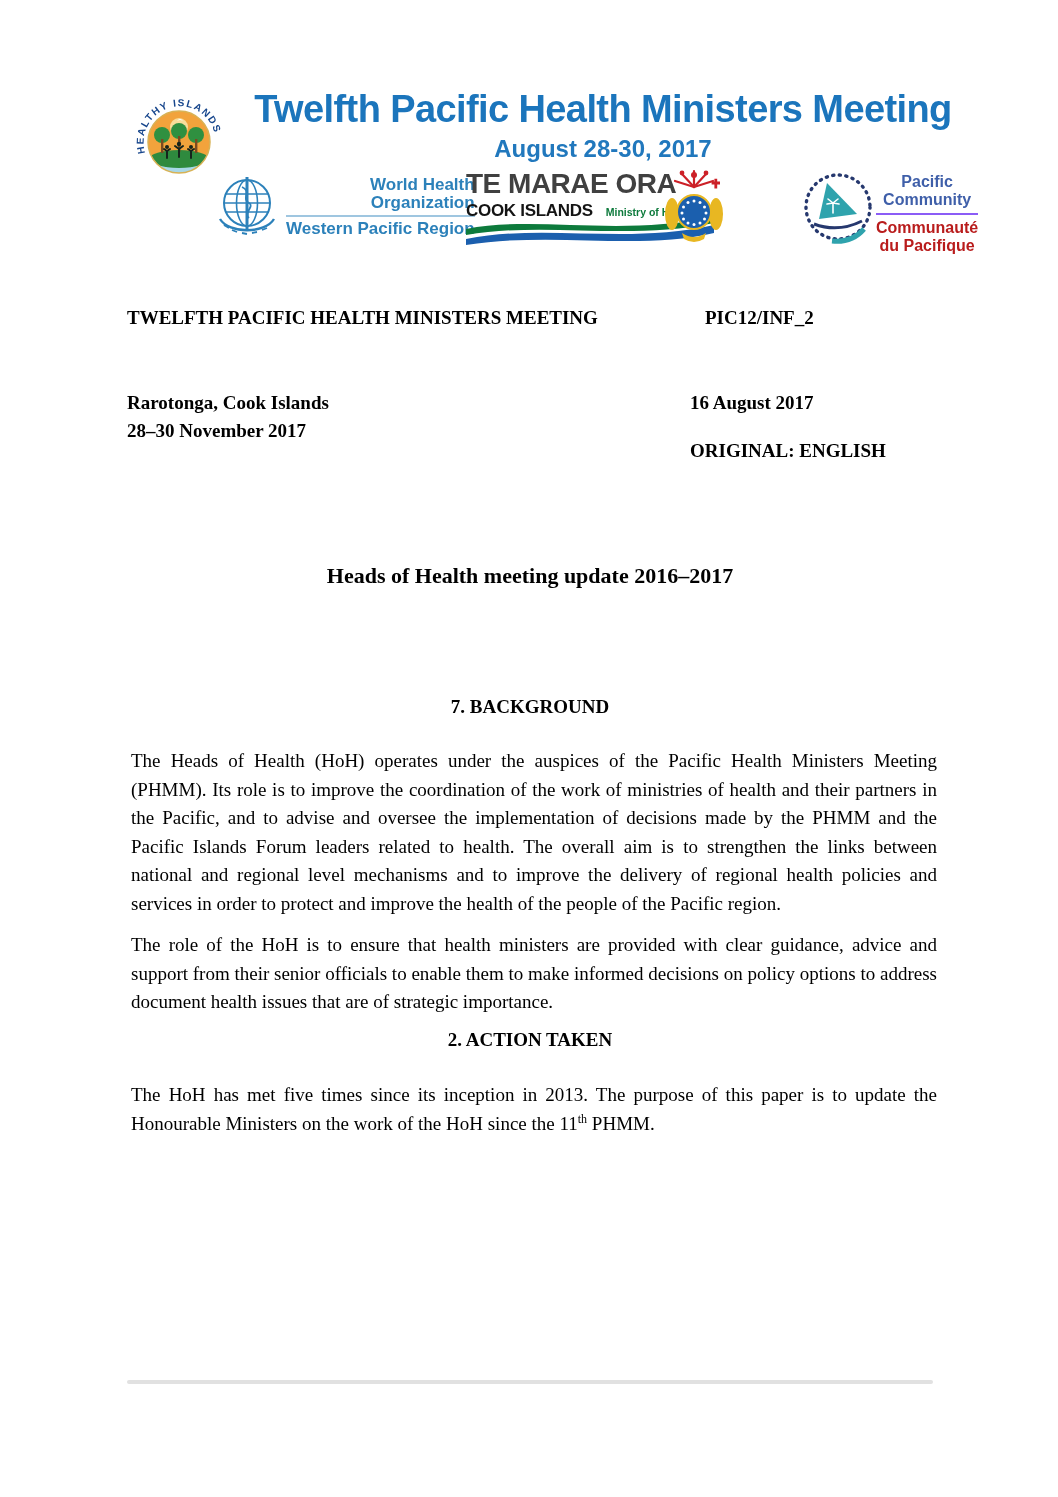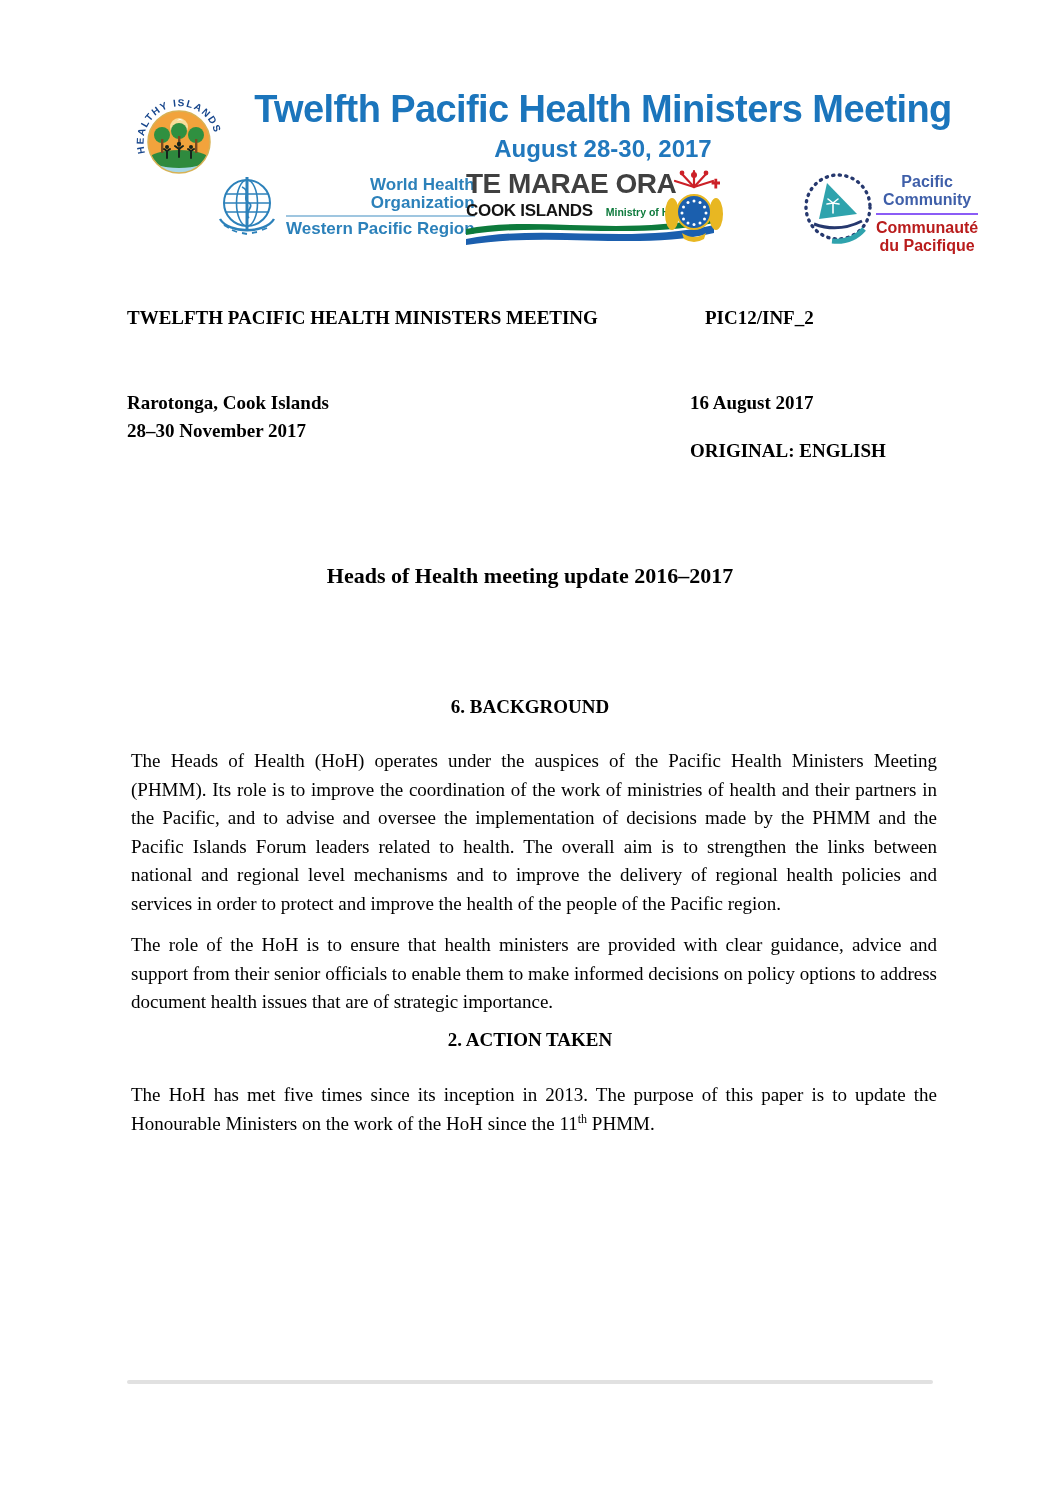--- a/index.html
+++ b/index.html
@@ -182,21 +182,21 @@
   <div class="abs meta" style="left:127px;top:392px;">Rarotonga, Cook Islands</div>
   <div class="abs meta" style="left:690px;top:392px;">16 August 2017</div>
   <div class="abs meta" style="left:127px;top:420px;">28–30 November 2017</div>
 
   <div class="abs meta" style="left:690px;top:440px;">ORIGINAL: ENGLISH</div>
 
   <div class="abs doc-title" style="top:559px;">
     <div>Heads of Health meeting update 2016–2017</div>
   </div>
 
-  <div class="abs sec-head" style="top:696px;">6. BACKGROUND</div>
+  <div class="abs sec-head" style="top:696px;">7. BACKGROUND</div>
 
   <p class="abs para" style="top:743px;">The Heads of Health (HoH) operates under the auspices of the Pacific Health Ministers Meeting (PHMM). Its role is to improve the coordination of the work of ministries of health and their partners in the Pacific, and to advise and oversee the implementation of decisions made by the PHMM and the Pacific Islands Forum leaders related to health. The overall aim is to strengthen the links between national and regional level mechanisms and to improve the delivery of regional health policies and services in order to protect and improve the health of the people of the Pacific region.</p>
 
   <p class="abs para" style="top:927px;">The role of the HoH is to ensure that health ministers are provided with clear guidance, advice and support from their senior officials to enable them to make informed decisions on policy options to address document health issues that are of strategic importance.</p>
 
   <div class="abs sec-head" style="top:1029px;">2. ACTION TAKEN</div>
 
   <p class="abs para" style="top:1077px;"><span>The HoH has met five times since its inception in 2013. The purpose of this paper is to update the Honourable Ministers on the work of the HoH since the 11</span><sup>th</sup><span> PHMM.</span></p>
 
   <div class="abs rule"></div>

